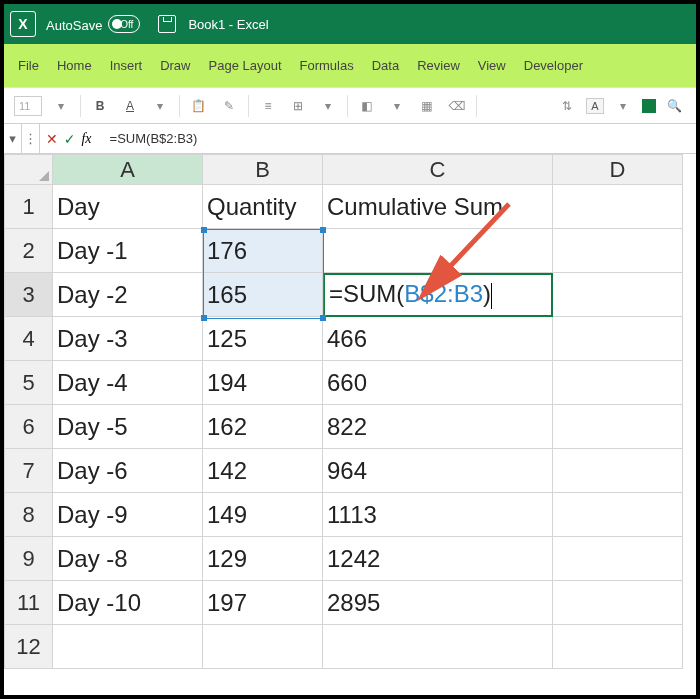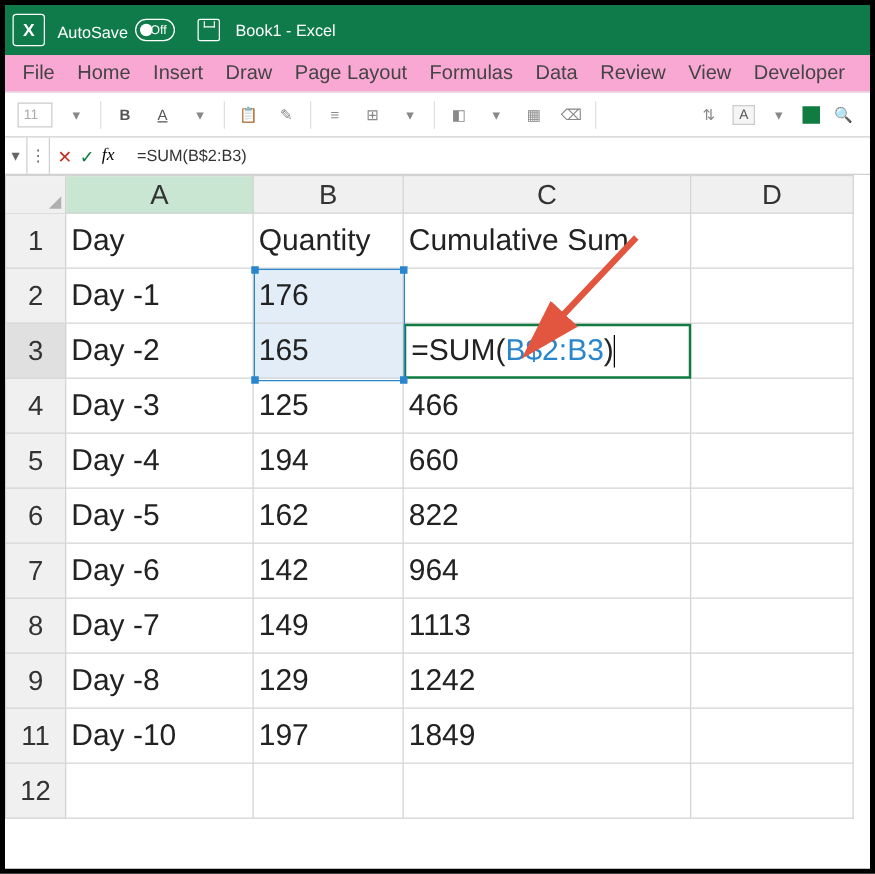--- a/index.html
+++ b/index.html
@@ -14,21 +14,21 @@
   .autosave-toggle::before { content: ""; position: absolute; left: 3px; width: 10px; height: 10px; background: #fff; border-radius: 50%; }
   .autosave-toggle span { font-size: 10px; }
   .save-icon { width: 18px; height: 18px; border: 1.5px solid #fff; border-radius: 2px; margin: 0 10px; position: relative; }
   .save-icon::after { content: ""; position: absolute; top: 1px; left: 4px; width: 7px; height: 4px; border: 1px solid #fff; border-top: none; }
   .doc-title { margin-left: 2px; }
   .spacer { flex: 1; }
   .search-box { background: #fff; height: 28px; width: 140px; border-radius: 4px; display: flex; align-items: center; padding: 0 8px; color: #555; font-size: 13px; }
   .search-box svg { margin-right: 6px; }
 
   
-  .ribbon-tabs { height: 30px; display: flex; align-items: center; padding: 0 14px; gap: 18px; font-size: 16px; color: #444; background: #f9a8d4; border-bottom: 1px solid #e0e0e0; }
+  .ribbon-tabs { height: 44px; display: flex; align-items: center; padding: 0 14px; gap: 18px; font-size: 13px; color: #444; background: #bef264; border-bottom: 1px solid #e0e0e0; }
   .ribbon-tabs .tab { cursor: pointer; }
 
   
   .toolbar { height: 36px; display: flex; align-items: center; gap: 8px; padding: 0 10px; font-size: 12px; color: #777; border-bottom: 1px solid #d0d0d0; }
   .tool { width: 22px; height: 22px; display: flex; align-items: center; justify-content: center; color: #888; }
   .tool.color-square { width: 14px; height: 14px; background: #107c41; }
   .font-size { border: 1px solid #ccc; padding: 1px 4px; height: 20px; width: 28px; font-size: 11px; display: flex; align-items: center; color: #aaa; }
   .sep { width: 1px; height: 22px; background: #e0e0e0; }
 
   
@@ -194,37 +194,37 @@
       </tr>
       <tr>
         <th class="row-h">7</th>
         <td class="cell">Day -6</td>
         <td class="cell">142</td>
         <td class="cell">964</td>
         <td class="cell"></td>
       </tr>
       <tr>
         <th class="row-h">8</th>
-        <td class="cell">Day -7</td>
+        <td class="cell">Day -9</td>
         <td class="cell">149</td>
         <td class="cell">1113</td>
         <td class="cell"></td>
       </tr>
       <tr>
         <th class="row-h">9</th>
         <td class="cell">Day -8</td>
         <td class="cell">129</td>
         <td class="cell">1242</td>
         <td class="cell"></td>
       </tr>
       <tr>
         <th class="row-h">11</th>
         <td class="cell">Day -10</td>
         <td class="cell">197</td>
-        <td class="cell">1849</td>
+        <td class="cell">2895</td>
         <td class="cell"></td>
       </tr>
       <tr>
         <th class="row-h" style="height:20px">12</th>
         <td class="cell"></td>
         <td class="cell"></td>
         <td class="cell"></td>
         <td class="cell"></td>
       </tr>
     </tbody>

